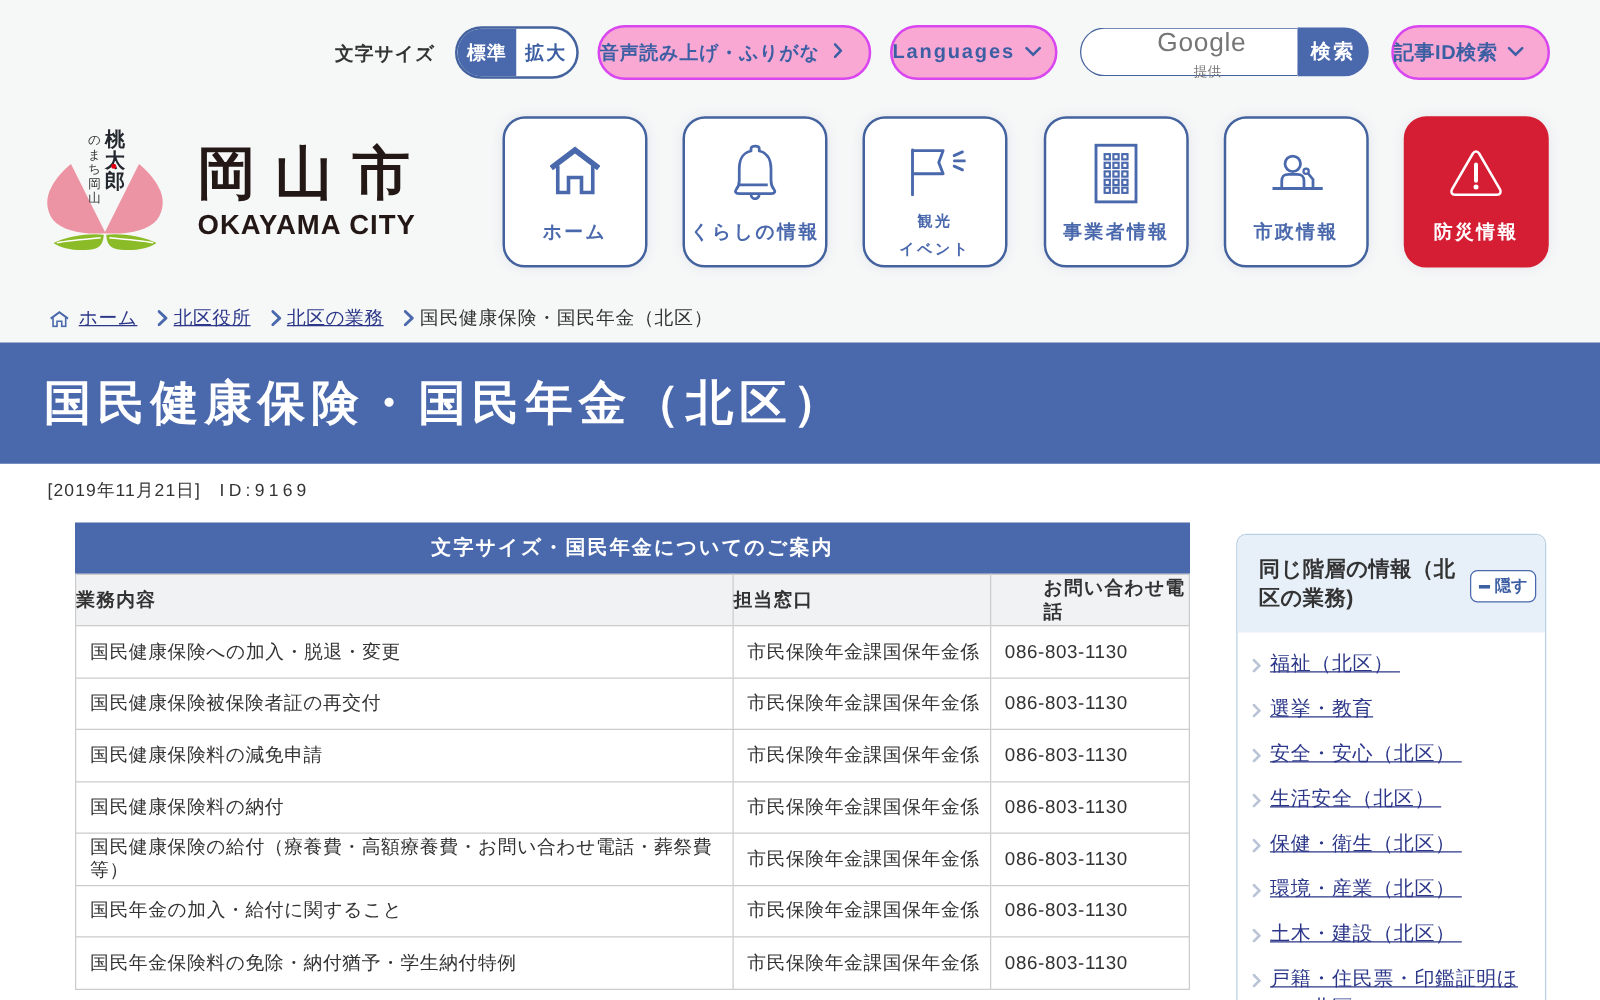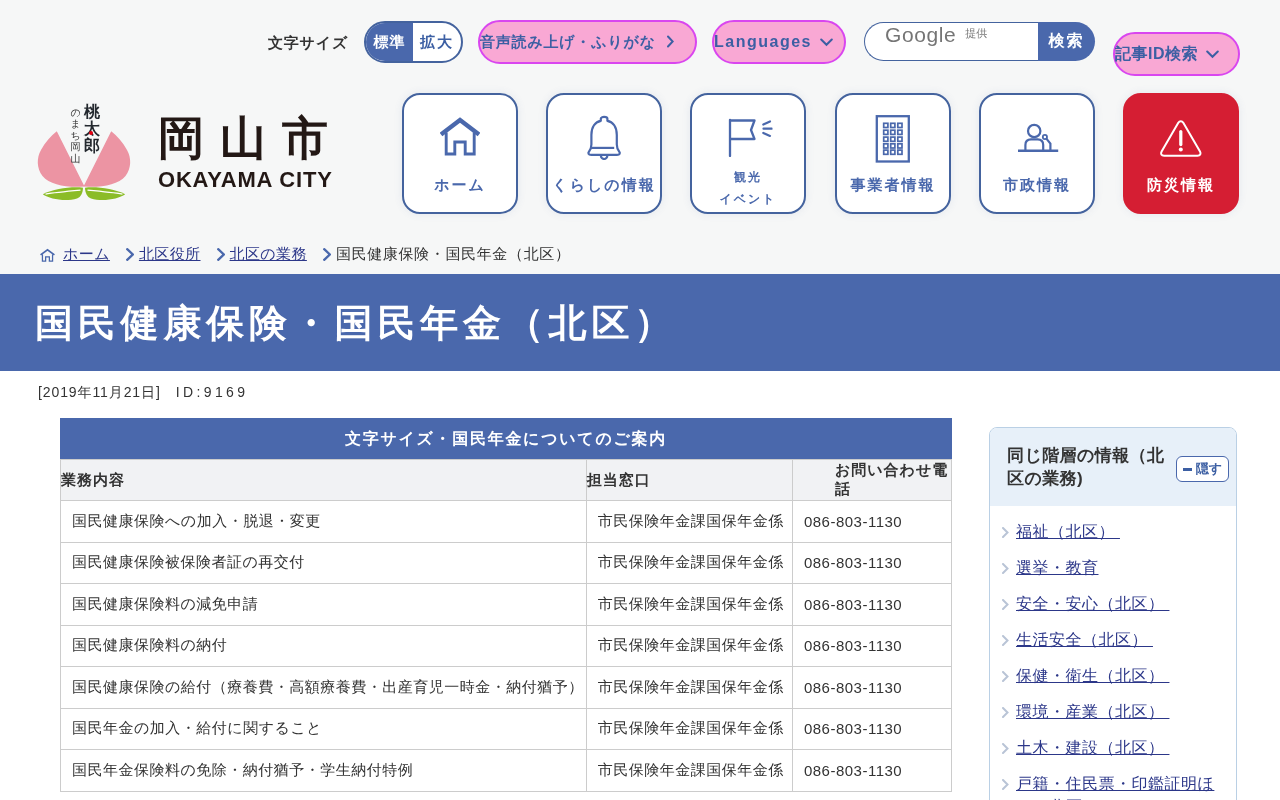--- a/index.html
+++ b/index.html
@@ -10,23 +10,23 @@
 .band { position:absolute; left:0; top:274px; width:1280px; height:97px; background:#4a68ac; }
 .band h1 { position:absolute; left:35px; top:50%; transform:translateY(-50%); color:#fff; font-size:38px; font-weight:bold; letter-spacing:4.8px; white-space:nowrap; }
 
 .pill { position:absolute; border:2px solid #d946ef; background:#f9a8d4; border-radius:22px; display:flex; align-items:center; justify-content:flex-start; color:#3c5fa3; font-weight:bold; }
 .lbl-moji { position:absolute; left:268px; top:34px; font-size:15px; font-weight:bold; color:#333; letter-spacing:0.8px; }
 .toggle { position:absolute; left:364px; top:21px; width:99px; height:42px; border:2px solid #44639e; border-radius:21px; overflow:hidden; display:flex; background:#fff; }
 .toggle .on { width:47px; background:#4a68ac; color:#fff; display:flex; align-items:center; justify-content:center; font-size:15px; font-weight:bold; letter-spacing:1px; }
 .toggle .off { flex:1; color:#3c5fa3; display:flex; align-items:center; justify-content:center; font-size:15px; font-weight:bold; letter-spacing:2px; }
 .b-voice { left:478px; top:20px; width:219px; height:44px; font-size:15px; letter-spacing:0.8px; }
 .b-lang { left:712px; top:20px; width:134px; height:44px; font-size:16px; letter-spacing:1.5px; }
-.b-id { left:1113px; top:32px; width:127px; height:44px; font-size:16px; letter-spacing:0.5px; }
+.b-id { left:1113px; top:20px; width:127px; height:44px; font-size:16px; letter-spacing:0.5px; }
 .srch { position:absolute; left:864px; top:22px; width:231px; height:39px; display:flex; }
-.srch .in { width:174px; height:39px; background:#fff; border:1px solid #44639e; border-right:none; border-radius:20px 0 0 20px; display:flex; padding-left:20px; }
+.srch .in { width:174px; height:39px; background:#fff; border:1px solid #44639e; border-right:none; border-radius:20px 0 0 20px; display:flex; align-items:center; padding-left:20px;flex-direction:column; }
 .srch .bt { flex:1; background:#4a68ac; border-radius:0 20px 20px 0; color:#fff; font-size:16px; font-weight:bold; letter-spacing:2px; display:flex; align-items:center; justify-content:center; }
 .goog { font-size:21px; color:#757575; letter-spacing:0.6px; }
 .teik { font-size:11px; color:#777; margin-left:9px; margin-top:3px; }
 .chev { display:inline-block; margin-left:8px; }
 
 .nav { position:absolute; top:93px; width:116px; height:121px; background:#fff; border:2px solid #44639e; border-radius:18px; box-shadow:0 0 9px rgba(70,100,160,0.10); }
 .nav .ic { position:absolute; left:50%; transform:translateX(-50%); }
 .nav .tx { position:absolute; width:100%; text-align:center; top:81px; color:#4a68ac; font-size:15px; font-weight:bold; letter-spacing:2px; }
 .nav .tx2 { position:absolute; width:100%; text-align:center; top:72px; line-height:21.5px; color:#4a68ac; font-size:12px; font-weight:bold; letter-spacing:2px; }
 .nav.red { background:#d51e33; border-color:#d51e33; }
@@ -225,21 +225,21 @@
         <td>国民健康保険料の減免申請</td>
         <td>市民保険年金課国保年金係</td>
         <td>086-803-1130</td>
       </tr>
 <tr>
         <td>国民健康保険料の納付</td>
         <td>市民保険年金課国保年金係</td>
         <td>086-803-1130</td>
       </tr>
 <tr>
-        <td>国民健康保険の給付（療養費・高額療養費・出産育児一時金・納付猶予）</td>
+        <td>国民健康保険の給付（療養費・高額療養費・お問い合わせ電話・葬祭費等）</td>
         <td>市民保険年金課国保年金係</td>
         <td>086-803-1130</td>
       </tr>
 <tr>
         <td>国民年金の加入・給付に関すること</td>
         <td>市民保険年金課国保年金係</td>
         <td>086-803-1130</td>
       </tr>
 <tr>
         <td>国民年金保険料の免除・納付猶予・学生納付特例</td>

